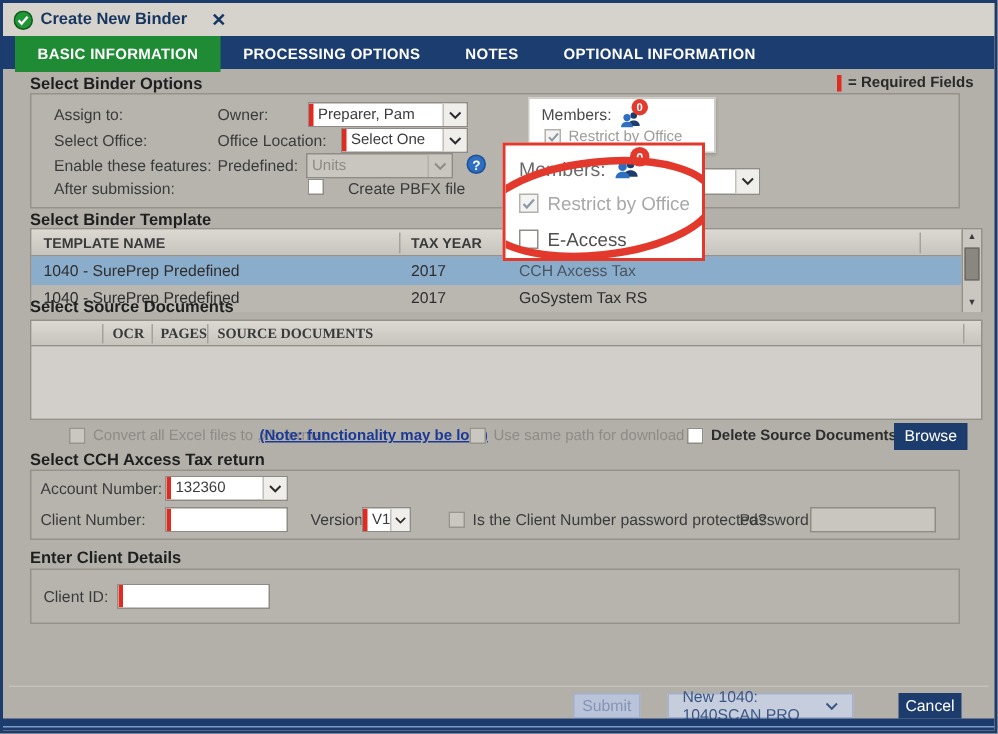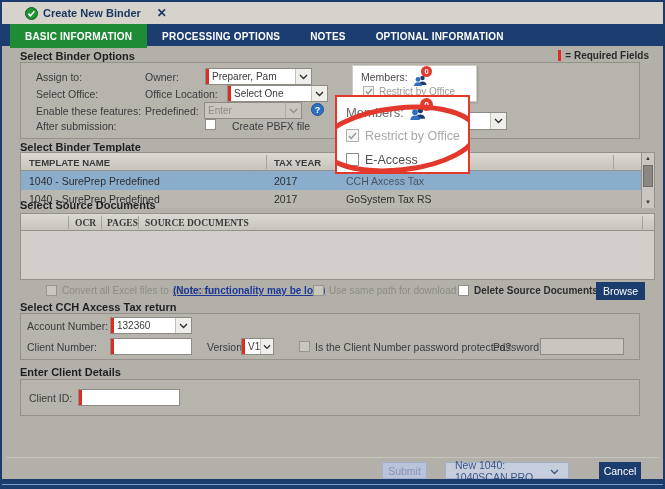--- a/index.html
+++ b/index.html
@@ -1,21 +1,21 @@
 <!DOCTYPE html>
 <html><head>
 <meta charset="utf-8">
 <style>
   html,body{margin:0;padding:0;background:#8b8b8b;}
   .win{position:relative;width:665px;height:489px;background:#b3b0aa;border:2px solid #1d3c6e;
        box-sizing:border-box;font-family:"Liberation Sans",sans-serif;overflow:hidden;}
   .abs{position:absolute;box-sizing:border-box;}
 
   
-  .titlebar{left:0;right:0;top:0;height:22px;background:#d6d3cc;display:flex;align-items:center;padding:0 23px;}
+  .titlebar{left:0;right:0;top:0;height:22px;background:#d6d3cc;display:flex;align-items:center;padding:0 7px;}
   .ttitle{color:#16355f;font-weight:bold;font-size:11px;margin-left:5px;}
   .tunits{margin-left:auto;color:#16355f;font-weight:bold;font-size:10.5px;}
   .tclose{color:#16355f;font-weight:bold;font-size:12px;margin-left:16px;margin-right:3px;cursor:default;}
 
   
   .tabs{left:0;right:0;top:22px;height:22px;background:#1c3d70;display:flex;align-items:stretch;padding-left:8px;}
   .tab{color:#fff;font-size:10px;font-weight:bold;display:flex;align-items:center;padding:12px 15px;letter-spacing:.2px;white-space:nowrap;}
   .tab.active{background:#1f8c35;}
 
   .sect{font-size:11px;font-weight:bold;color:#1f1f1f;white-space:nowrap;}
@@ -103,34 +103,34 @@
     <span class="val">Preparer, Pam</span>
     <span class="arr">
         <svg width="9" height="6" viewBox="0 0 9 6">
           <path d="M1 1l3.5 3.5L8 1" fill="none" stroke="#2b2b2b" stroke-width="1.3"></path>
         </svg>
       </span>
   </div>
 
   <span class="abs lbl" style="left:34px;top:86px;">Select Office:</span>
   <span class="abs lbl" style="left:143px;top:86px;">Office Location:</span>
-  <div class="abs combo" style="left:225px;top:83px;width:101px;height:17px;">
+  <div class="abs combo" style="left:225px;top:83px;width:85px;height:17px;">
     <span class="req"></span>
     <span class="val">Select One</span>
     <span class="arr">
         <svg width="9" height="6" viewBox="0 0 9 6">
           <path d="M1 1l3.5 3.5L8 1" fill="none" stroke="#2b2b2b" stroke-width="1.3"></path>
         </svg>
       </span>
   </div>
 
   <span class="abs lbl" style="left:34px;top:103px;">Enable these features:</span>
   <span class="abs lbl" style="left:143px;top:103px;">Predefined:</span>
   <div class="abs combo dis" style="left:202px;top:100px;width:98px;height:17px;">
-    <span class="val">Enter</span>
+    <span class="val">Units</span>
     <span class="arr">
         <svg width="9" height="6" viewBox="0 0 9 6">
           <path d="M1 1l3.5 3.5L8 1" fill="none" stroke="#8e8b86" stroke-width="1.3"></path>
         </svg>
       </span>
   </div>
   <div class="abs helpicon" style="left:309px;top:101px;">?</div>
 
   <span class="abs lbl" style="left:34px;top:118px;">After submission:</span>
   <span class="abs cb" style="left:203px;top:117px;"></span>

